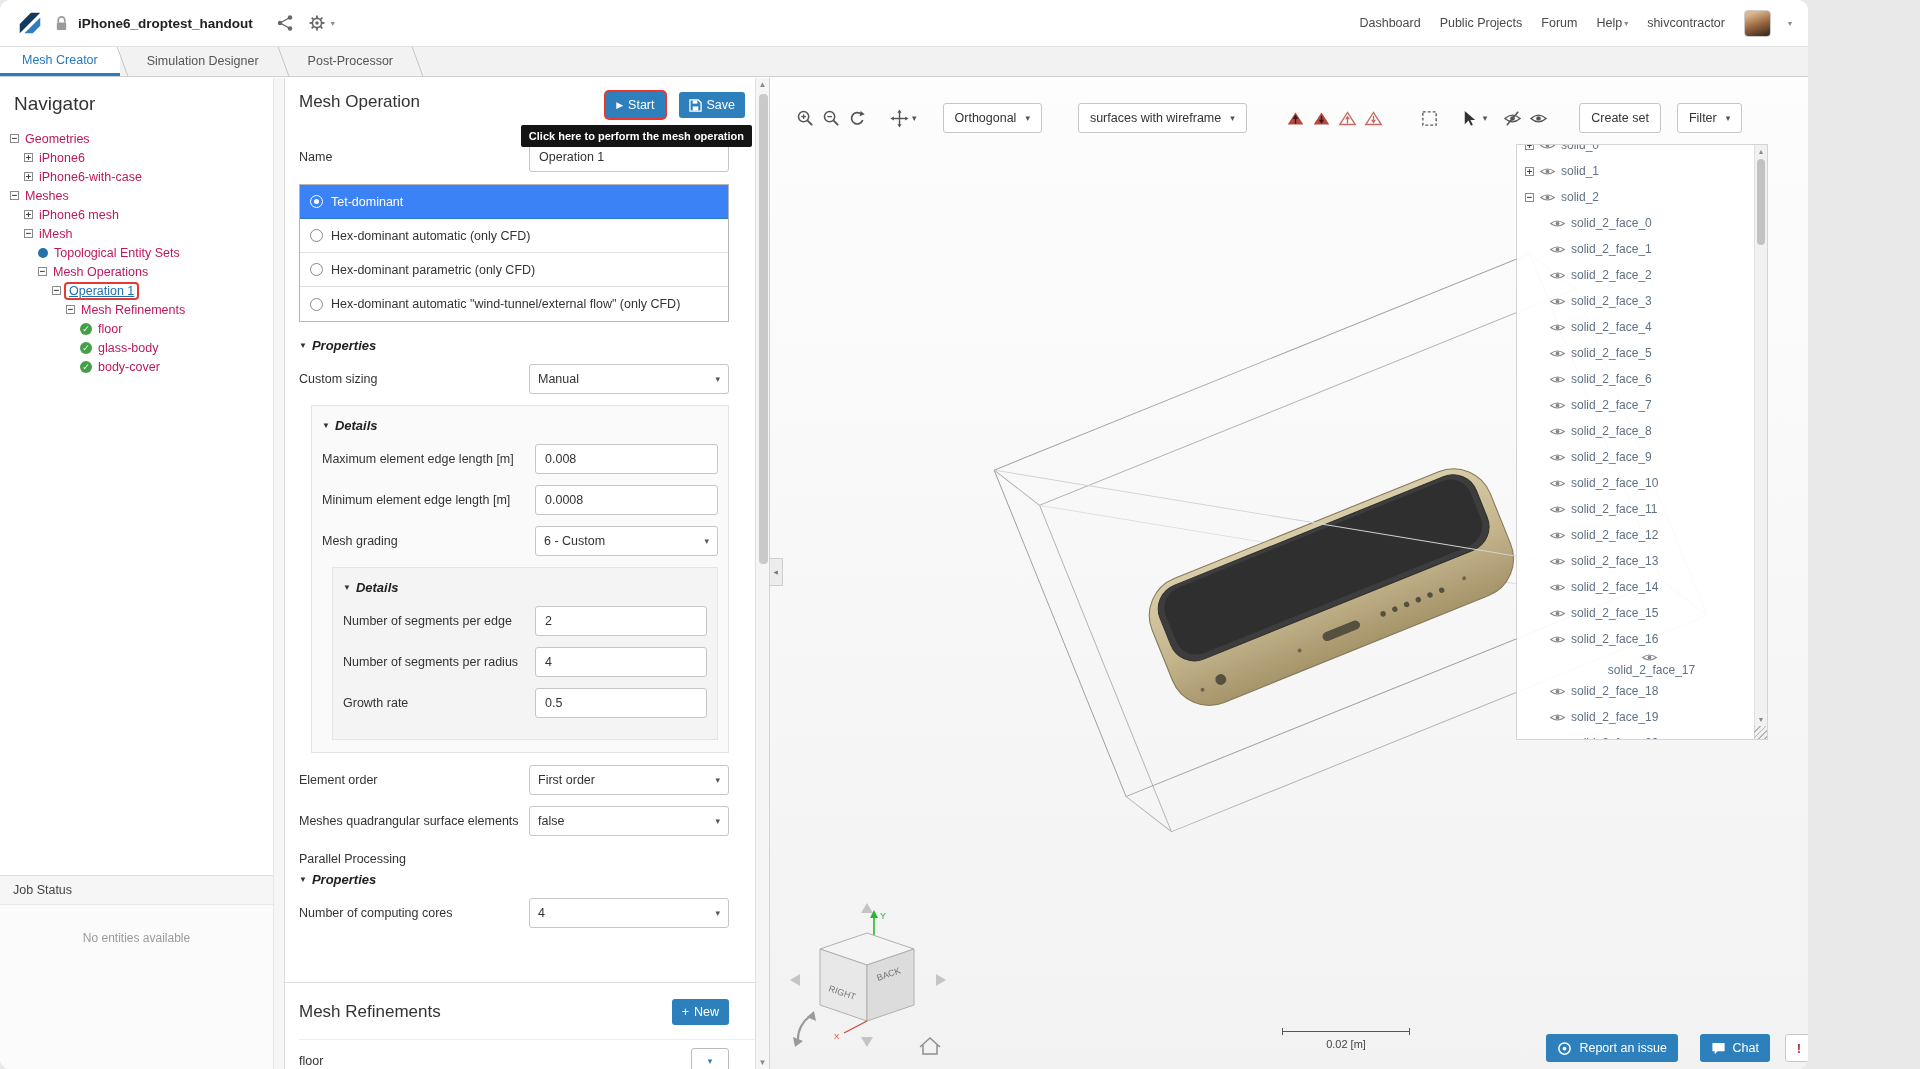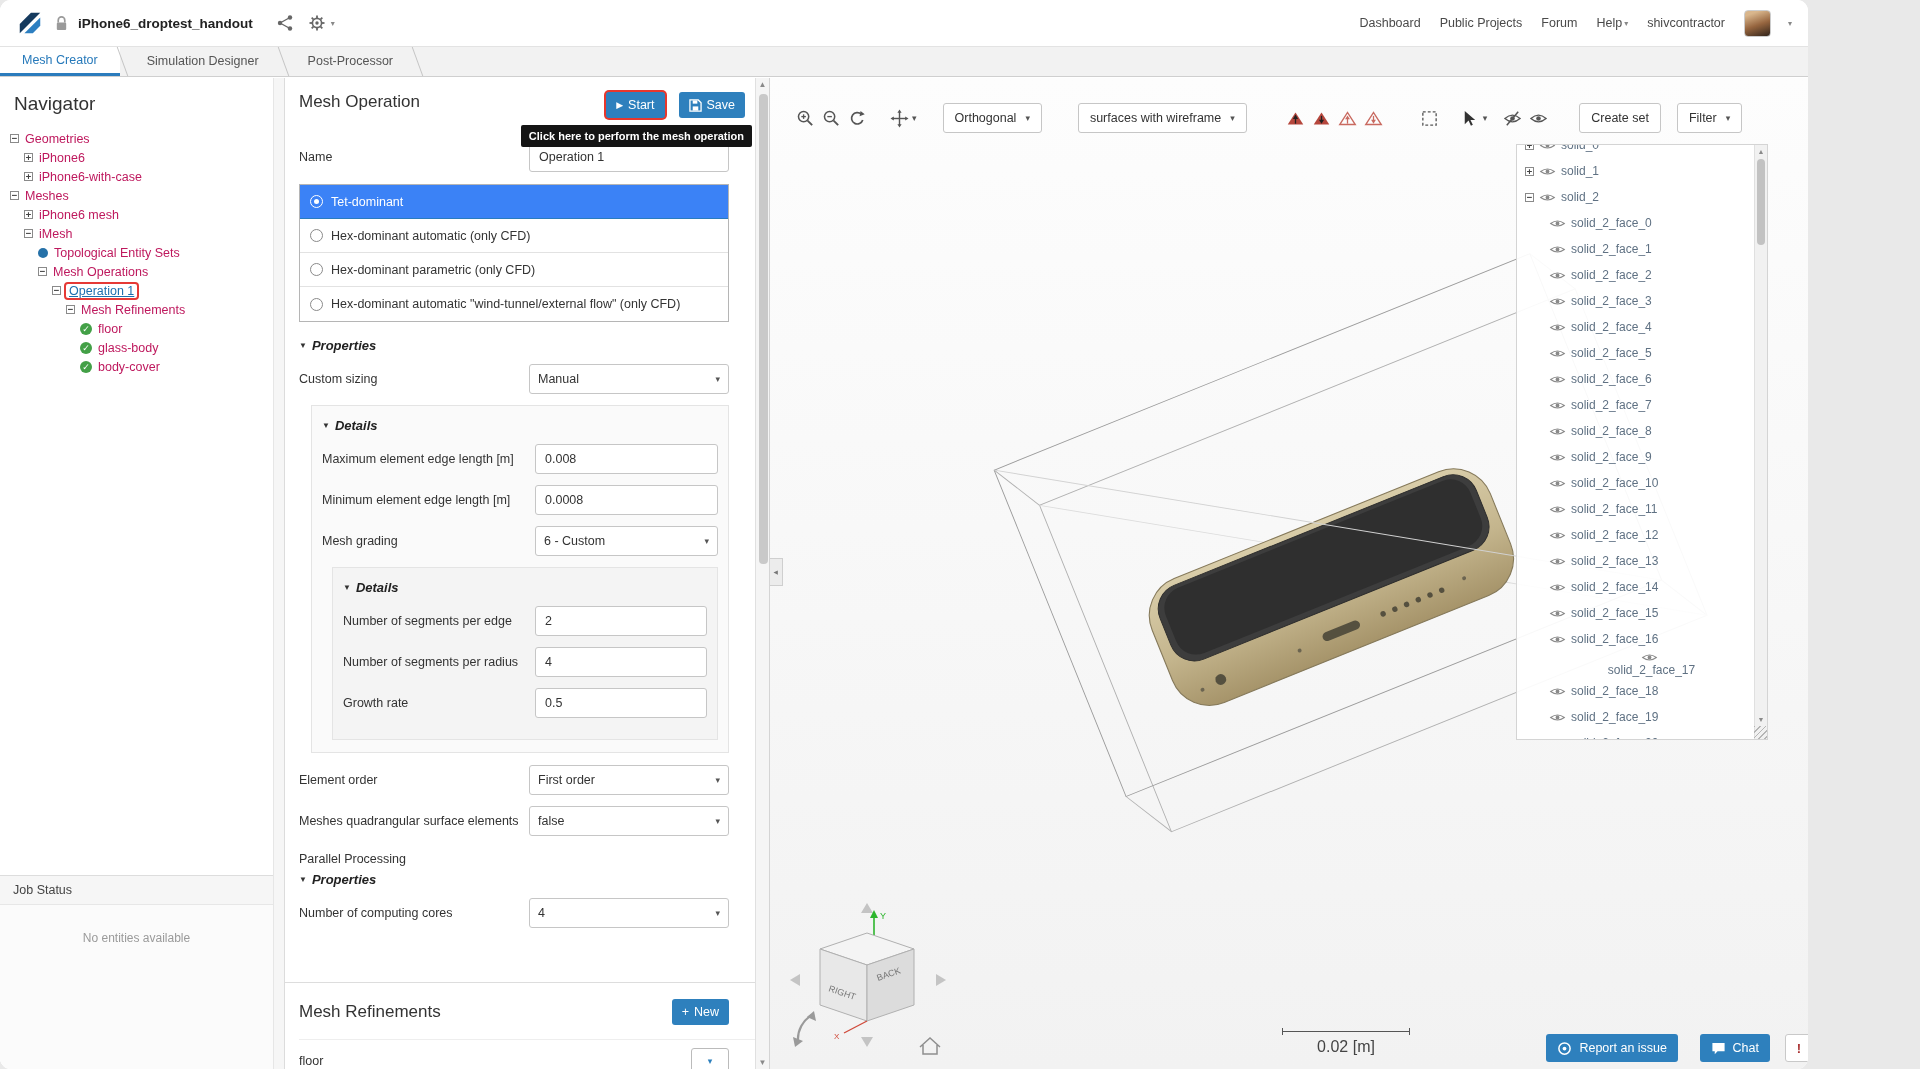--- a/index.html
+++ b/index.html
@@ -121,21 +121,21 @@
   .fl-thumb{position:absolute;top:14px;left:2px;width:8px;height:86px;background:#c2c2c2;border-radius:4px;}
   .fl-resize{position:absolute;right:0;bottom:0;width:13px;height:13px;
              background:repeating-linear-gradient(135deg,#b5b5b5 0 1px,transparent 1px 4px);}
 
   
   .scene{position:absolute;inset:0;z-index:1;}
   .navcube{position:absolute;left:12px;bottom:2px;width:172px;height:172px;z-index:2;}
   .scalebar{position:absolute;left:512px;top:950px;width:128px;text-align:center;z-index:2;}
   .sb-line{height:7px;border-left:1.5px solid #555;border-right:1.5px solid #555;position:relative;}
   .sb-line::after{content:"";position:absolute;left:0;right:0;top:3px;border-top:1.5px solid #555;}
-  .sb-label{font-size:16px;color:#444;margin-top:3px;}
+  .sb-label{font-size:11px;color:#444;margin-top:3px;}
   .vp-btn{position:absolute;bottom:7px;height:28px;background:#2e80bd;color:#fff;border:none;
           border-radius:3px;display:flex;align-items:center;gap:7px;padding:0 11px;font-size:12.5px;
           font-family:"Liberation Sans",sans-serif;z-index:4;cursor:pointer;}
   .report-btn{right:130px;}
   .chat-btn{right:38px;}
   .alert-tab{position:absolute;right:-5px;bottom:7px;width:28px;height:28px;background:#fff;
              border:1px solid #c9c9c9;border-radius:3px;color:#a33;font-weight:bold;font-size:13px;
              display:flex;align-items:center;justify-content:center;z-index:4;}
   .collapse-handle{position:absolute;left:0;top:480px;width:13px;height:28px;background:#ececec;
                    border:1px solid #cfcfcf;border-left:none;display:flex;align-items:center;

